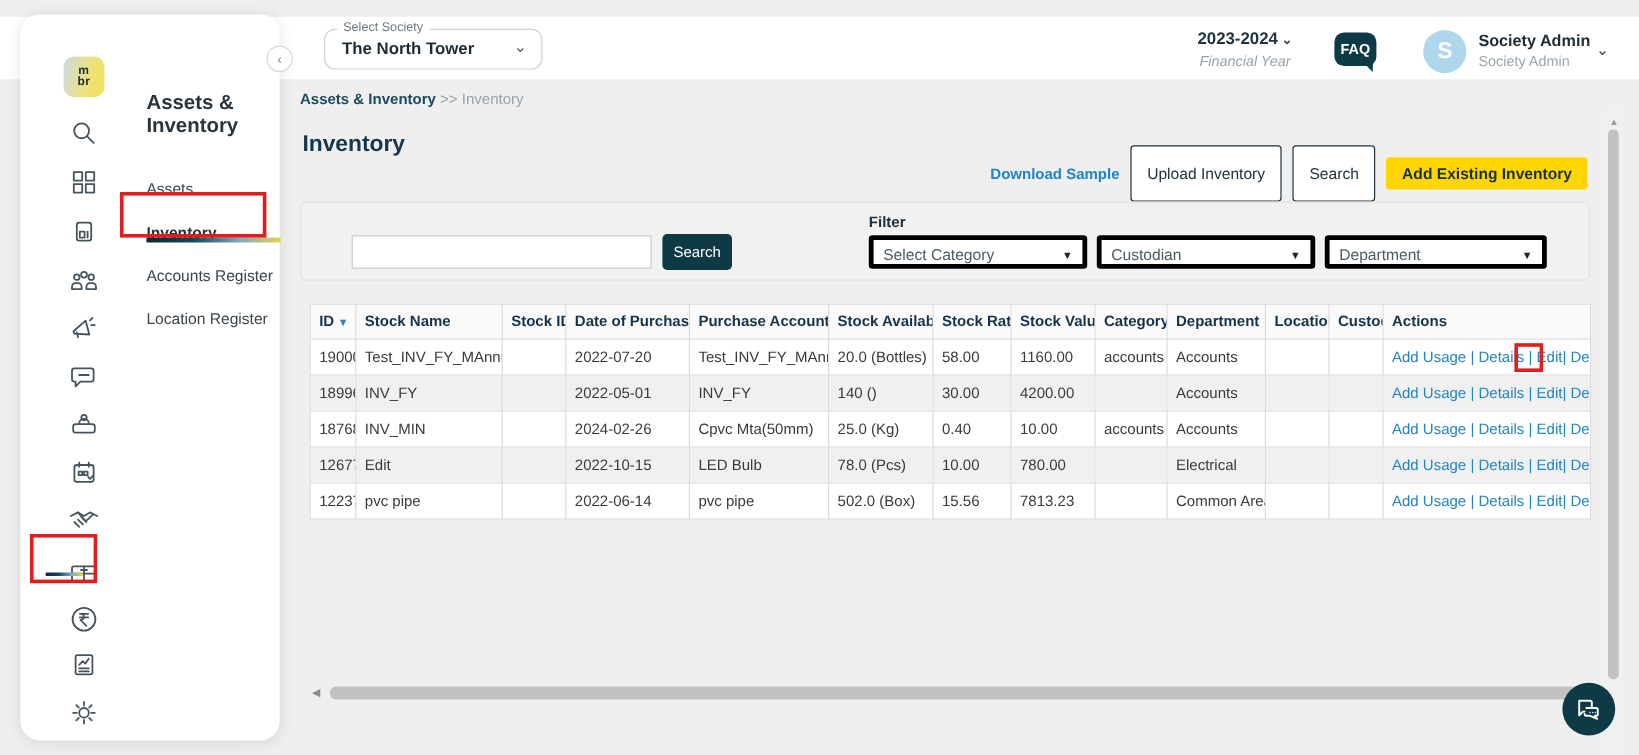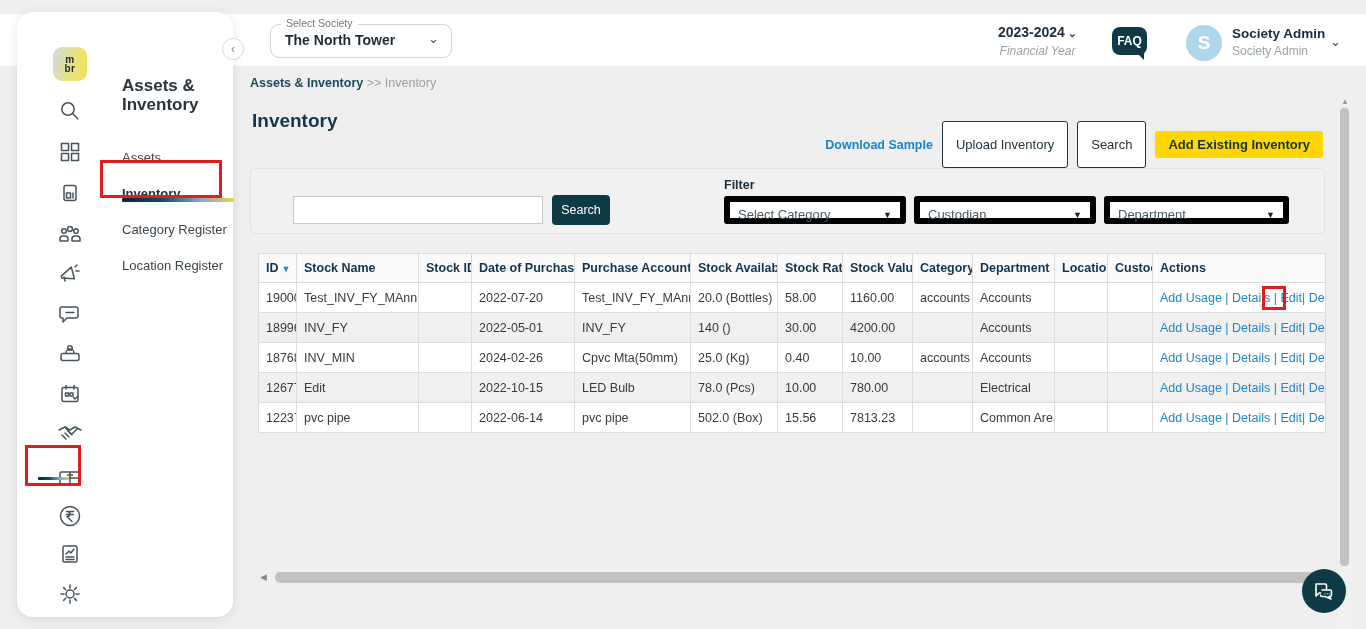--- a/index.html
+++ b/index.html
@@ -64,21 +64,21 @@
   .btn-yellow { background:#ffd600; border:none; border-radius:3px; color:#17323e; font-weight:bold;
     font-size:13px; padding:6px 13px; cursor:pointer; font-family:inherit; }
 
   .filter-panel { position:absolute; left:250px; top:168px; width:1075px; height:66px;
     background:#f1f1f1; border:1px solid #e2e2e2; border-radius:5px; }
   .search-input { position:absolute; left:42px; top:27px; width:250px; height:28px; border:1px solid #c9c9c9;
     background:#fff; font-size:13px; padding:0 8px; font-family:inherit; }
   .search-btn { position:absolute; left:301px; top:26px; width:58px; height:30px; background:#0e3a46;
     color:#fff; border:none; border-radius:4px; font-size:12.5px; cursor:pointer; font-family:inherit; }
   .filter-label { position:absolute; left:473px; top:9px; font-size:12.5px; font-weight:bold; color:#20303a; }
-  .f-select { position:absolute; top:27px; width:182px; height:28px; background:#fff; border:6px solid #000000;
+  .f-select { position:absolute; top:27px; width:182px; height:28px; background:#fff; border:4px solid #000000;
     border-radius:3px; font-size:13px; color:#4c5a63; line-height:26px; padding:0 8px; cursor:pointer; }
   .f-select .arrow { position:absolute; right:8px; top:0; font-size:9px; color:#222; }
 
   
   .table-wrap { position:absolute; left:258px; top:253px; width:1067px; }
   table { border-collapse:collapse; table-layout:fixed; width:1067px; background:#fff; }
   th, td { border:1px solid #dcdcdc; height:29px; padding:0 7px; font-size:12.5px; text-align:left;
     white-space:nowrap; overflow:hidden; }
   th { background:#fafafa; color:#14344c; font-weight:bold; }
   td { color:#3a3a3a; height:30px; }
@@ -219,21 +219,21 @@
     <svg width="26" height="26" viewBox="0 0 26 26">
         <circle cx="13" cy="13" r="4"></circle>
         <path d="M13 4 v3 M13 19 v3 M4 13 h3 M19 13 h3 M6.6 6.6 l2.1 2.1 M17.3 17.3 l2.1 2.1 M6.6 19.4 l2.1 -2.1 M17.3 8.7 l2.1 -2.1"></path>
       </svg>
   </div>
 
   <div class="menu-title">Assets &amp; Inventory</div>
   <div class="menu-item" style="top:138px">Assets</div>
   <div class="menu-item active" style="top:174px">Inventory</div>
   <div class="grad-bar" style="left:105px; top:186px; width:112px;"></div>
-  <div class="menu-item" style="top:210px">Category Register</div>
+  <div class="menu-item" style="top:210px">Accounts Register</div>
   <div class="menu-item" style="top:246px">Location Register</div>
   <div class="grad-bar" style="left:21px; top:465px; width:31px; height:3px;"></div>
 </div>
 <div class="collapse-btn">‹</div>
 
 <div class="red-box" style="left:100px; top:160px; width:122px; height:38px;"></div>
 <div class="red-box" style="left:25px; top:445px; width:56px; height:41px;"></div>
 <div class="red-box" style="left:1262px; top:286px; width:24px; height:24px;"></div>
 
 <div class="breadcrumb">

